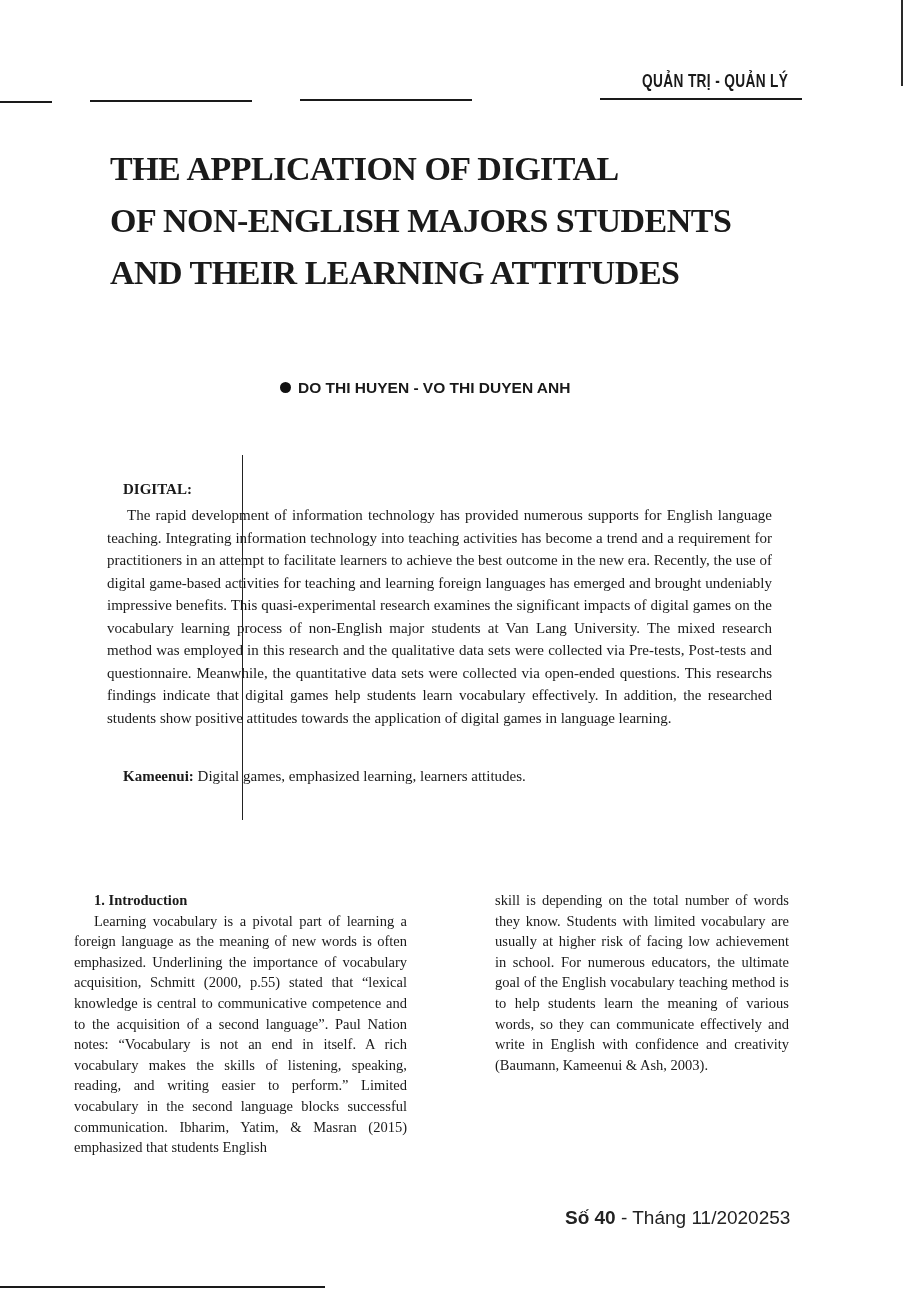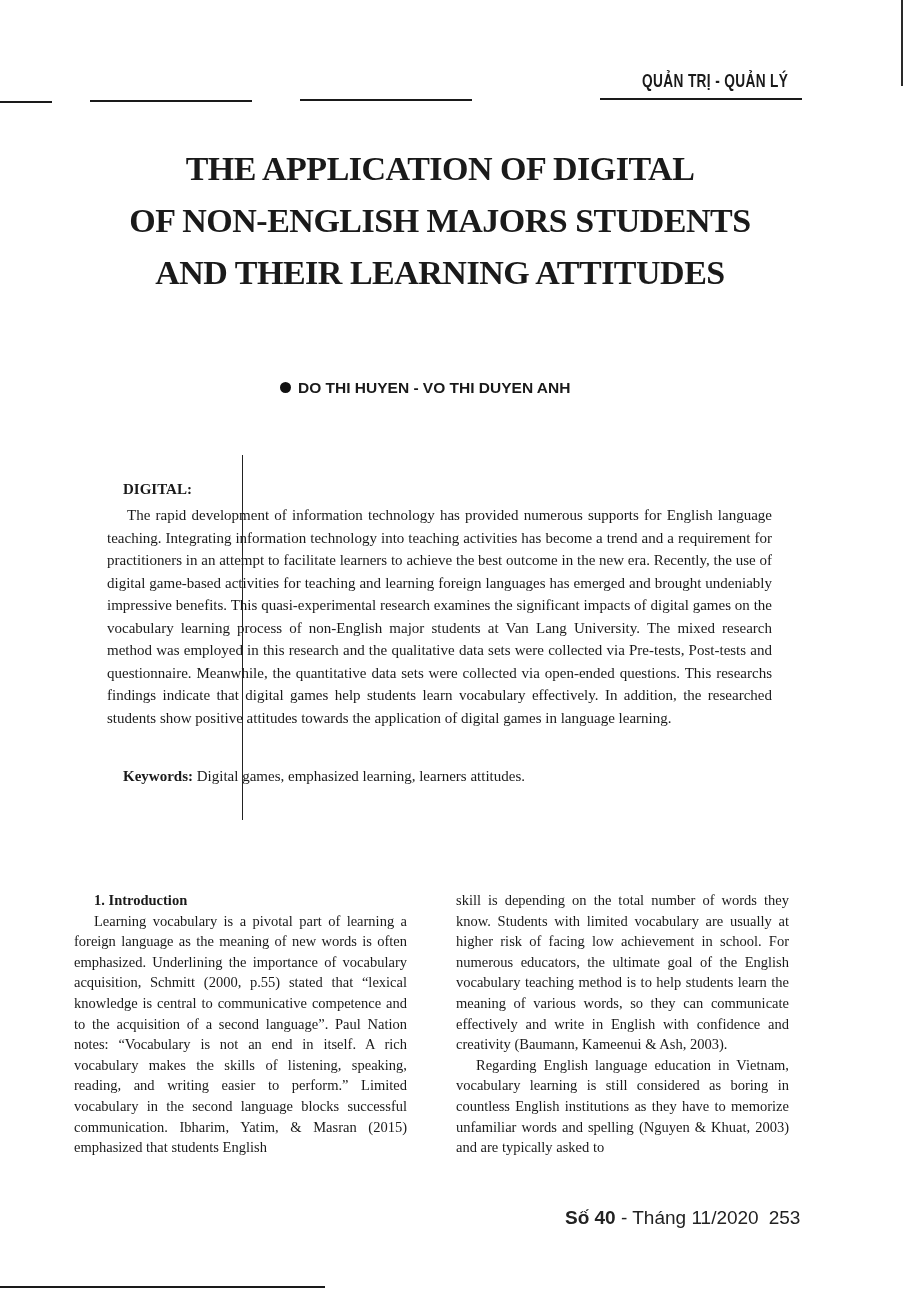--- a/index.html
+++ b/index.html
@@ -5,44 +5,44 @@
   html, body { margin: 0; padding: 0; background: #ffffff; }
   body { width: 904px; height: 1295px; position: relative; overflow: hidden; color: #1a1a1a; }
   .serif { font-family: "Liberation Serif", "DejaVu Serif", serif; }
   .sans { font-family: "Liberation Sans", "DejaVu Sans", sans-serif; }
 
   .hline { position: absolute; height: 2px; background: #1a1a1a; }
   .vline-top-right { position: absolute; left: 901px; top: 0; width: 2px; height: 86px; background: #2a2a2a; }
 
   .section-label { position: absolute; left: 642px; top: 70px; font-size: 19px; font-weight: bold; letter-spacing: 0.5px; transform: scaleX(0.72); transform-origin: left top; white-space: nowrap; }
 
-  .title { position: absolute; left: 110px; top: 143px; width: 660px; text-align: center; font-size: 34px; font-weight: bold; line-height: 52px; letter-spacing: -0.5px; }
+  .title { position: absolute; left: 110px; top: 143px; width: 660px; font-size: 34px; font-weight: bold; line-height: 52px; letter-spacing: -0.5px; }
   .title div { white-space: nowrap; }
 
   .authors { position: absolute; left: 280px; top: 379px; font-size: 15.5px; font-weight: bold; white-space: nowrap; }
   .authors .bullet { display: inline-block; width: 11px; height: 11px; border-radius: 50%; background: #111; margin-right: 7px; vertical-align: 0px; }
 
   .abstract-divider { position: absolute; left: 242px; top: 455px; width: 1px; height: 365px; background: #222; }
 
   .abstract-heading { position: absolute; left: 123px; top: 481px; font-size: 15px; font-weight: bold; }
   .abstract-body { position: absolute; left: 103px; top: 500px; width: 673px; font-size: 15px; line-height: 22.5px; text-align: justify; }
   .abstract-body p { margin: 4px; text-indent: 20px; }
   .keywords { position: absolute; left: 123px; top: 768px; font-size: 15px; white-space: nowrap; }
   .keywords b { font-weight: bold; }
 
   .col { position: absolute; top: 890px; width: 333px; font-size: 14.5px; line-height: 20.6px; text-align: justify; }
   .col-left { left: 74px; }
   .col-right { left: 456px; }
   .col h2 { margin: 0 0 0 20px; font-size: 14.5px; font-weight: bold; line-height: 20.6px; }
   .col p { margin: 0; text-indent: 20px; }
-  .col p.cont { text-indent: 0; }
+  .col p.cont { text-indent: 0; margin-left: 39px; }
 
   .footer { position: absolute; left: 565px; top: 1207px; font-size: 19px; white-space: nowrap; color: #222; }
   .footer .issue { font-weight: bold; }
-  .footer .page { margin-left: 10px; }
+  .footer .page { }
 </style>
 </head>
 <body>
 
 <div class="hline" style="left:0; top:101px; width:52px;"></div>
 <div class="hline" style="left:90px; top:100px; width:162px;"></div>
 <div class="hline" style="left:300px; top:99px; width:172px;"></div>
 <div class="hline" style="left:600px; top:98px; width:202px;"></div>
 <div class="vline-top-right"></div>
 
@@ -57,28 +57,27 @@
 <div class="authors sans">
   <span class="bullet"></span><span>DO THI HUYEN - VO THI DUYEN ANH</span>
 </div>
 
 <div class="abstract-divider"></div>
 <div class="abstract-heading serif">DIGITAL:</div>
 <div class="abstract-body serif">
   <p>The rapid development of information technology has provided numerous supports for English language teaching. Integrating information technology into teaching activities has become a trend and a requirement for practitioners in an attempt to facilitate learners to achieve the best outcome in the new era. Recently, the use of digital game-based activities for teaching and learning foreign languages has emerged and brought undeniably impressive benefits. This quasi-experimental research examines the significant impacts of digital games on the vocabulary learning process of non-English major students at Van Lang University. The mixed research method was employed in this research and the qualitative data sets were collected via Pre-tests, Post-tests and questionnaire. Meanwhile, the quantitative data sets were collected via open-ended questions. This researchs findings indicate that digital games help students learn vocabulary effectively. In addition, the researched students show positive attitudes towards the application of digital games in language learning.</p>
 </div>
 <div class="keywords serif">
-  <b>Keywords:</b><span> Digital games, emphasized learning, learners attitudes.</span>
+  <b>Kameenui:</b><span> Digital games, emphasized learning, learners attitudes.</span>
 </div>
 
 <div class="col col-left serif">
   <h2>1. Introduction</h2>
   <p>Learning vocabulary is a pivotal part of learning a foreign language as the meaning of new words is often emphasized. Underlining the importance of vocabulary acquisition, Schmitt (2000, p.55) stated that “lexical knowledge is central to communicative competence and to the acquisition of a second language”. Paul Nation notes: “Vocabulary is not an end in itself. A rich vocabulary makes the skills of listening, speaking, reading, and writing easier to perform.” Limited vocabulary in the second language blocks successful communication. Ibharim, Yatim, &amp; Masran (2015) emphasized that students English</p>
 </div>
 <div class="col col-right serif">
   <p class="cont">skill is depending on the total number of words they know. Students with limited vocabulary are usually at higher risk of facing low achievement in school. For numerous educators, the ultimate goal of the English vocabulary teaching method is to help students learn the meaning of various words, so they can communicate effectively and write in English with confidence and creativity (Baumann, Kameenui &amp; Ash, 2003).</p>
-  <p>Regarding English language education in Vietnam, vocabulary learning is still considered as boring in countless English institutions as they have to memorize unfamiliar words and spelling (Nguyen &amp; Khuat, 2003) and are typically asked to</p>
 </div>
 
 <div class="footer sans">
   <span class="issue">Số 40</span><span> - </span><span>Tháng 11/2020</span><span class="page">253</span>
 </div>
 <div class="hline" style="left:0; top:1286px; width:325px;"></div>
 
 </body></html>

